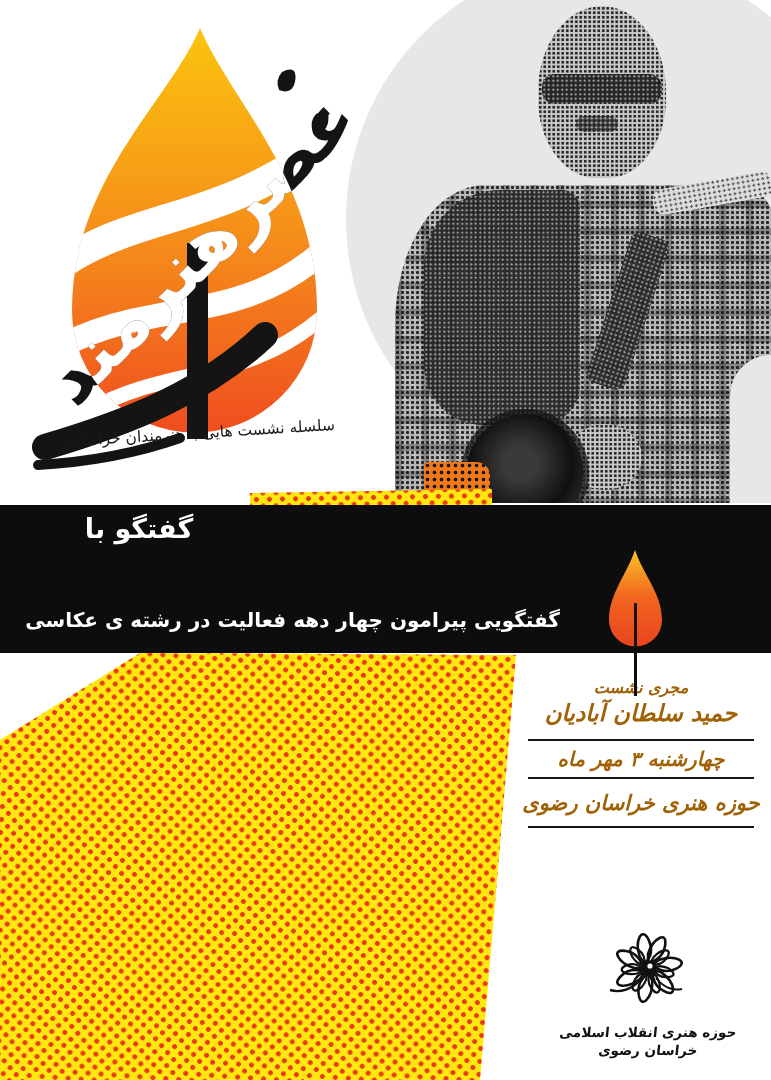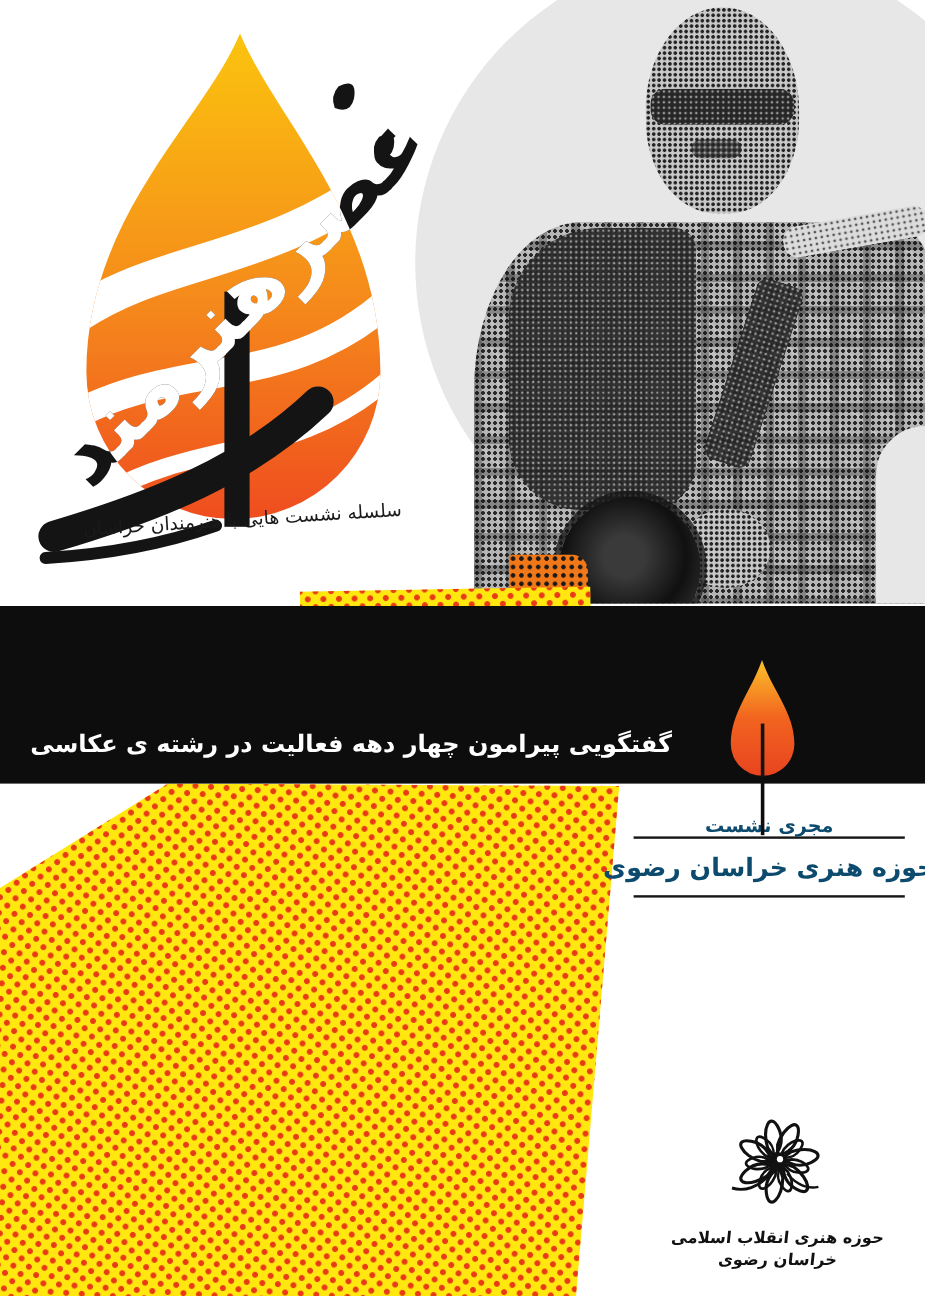--- a/index.html
+++ b/index.html
@@ -72,21 +72,21 @@
   .band{left:0; top:505px; width:771px; height:148px; background:#0D0D0D; z-index:5; color:#fff; direction:rtl;}
   .band .title{position:absolute; right:211px; left:40px; top:10px; text-align:center;
     font-size:48px; font-weight:bold; white-space:nowrap;}
   .band .subtitle{position:absolute; right:211px; left:30px; top:103px; text-align:center;
     font-size:20px; font-weight:bold; white-space:nowrap;}
   .band .lead{position:absolute; left:59px; width:160px; top:8px; text-align:center;
     font-size:27px; font-weight:bold; white-space:nowrap;}
   .flame{left:604px; top:548px; width:64px; height:150px; z-index:6;}
 
   
-  .info{left:528px; top:656px; width:226px; z-index:5; color:#0c4a6e; text-align:center; direction:rtl;}
+  .info{left:528px; top:656px; width:226px; z-index:5; color:#a16207; text-align:center; direction:rtl;font-style:italic;}
   .info .host-label{font-size:16px; font-weight:bold; padding-top:22px;}
   .info .host-name{font-size:23px; font-weight:bold; padding:3px 0 13px;}
   .info .row{border-top:2.5px solid #161616; font-weight:bold;
     display:flex; align-items:center; justify-content:center; white-space:nowrap;}
   .info .r1{height:36px; font-size:20px;}
   .info .r2{height:47px; font-size:21px;}
   .info .r3{height:47px; font-size:21px;}
   .info .r4{height:45px; font-size:19px;}
   .info .end-rule{border-top:2.5px solid #161616; height:0;}
 
@@ -153,39 +153,42 @@
   </div>
   <div class="abs tagline">سلسله نشست هایی با هنرمندان خراسان</div>
 
   <div class="abs yellow-shape">
     <div class="fill ht-yellow"></div>
   </div>
   <div class="abs sliver ht-yellow"></div>
 
   <div class="abs band">
     <div class="subtitle">گفتگویی پیرامون چهار دهه فعالیت در رشته ی عکاسی</div>
+    <div class="lead">گفتگو با</div>
   </div>
 
   <div class="abs flame">
     <svg width="64" height="150" viewBox="0 0 64 150">
       <defs>
         <linearGradient id="flameGrad" x1="0" y1="0" x2="0" y2="1">
           <stop offset="0" stop-color="#FBC22A"></stop>
           <stop offset="0.5" stop-color="#F2641F"></stop>
           <stop offset="1" stop-color="#E8441F"></stop>
         </linearGradient>
       </defs>
       <rect x="30" y="55" width="3" height="93" fill="#0D0D0D"></rect>
       <path d="M31 2 C40 28 58 46 58 72 A26.5 26.5 0 0 1 5 72 C5 46 22 28 31 2 Z" fill="url(#flameGrad)"></path>
       <rect x="30" y="55" width="3" height="45" fill="#141414"></rect>
     </svg>
   </div>
 
   <div class="abs info">
     <div class="host-label">مجری نشست</div>
+    <div class="host-name">حمید سلطان آبادیان</div>
+    <div class="row r1">چهارشنبه ۳ مهر ماه</div>
     <div class="row r3">حوزه هنری خراسان رضوی</div>
     <div class="end-rule"></div>
   </div>
 
   <div class="abs emblem">
     <svg width="124" height="96" viewBox="0 0 124 96">
       <defs>
         <path id="petalA" d="M0 -14 C5 -30 20 -38 17 -22 C15 -11 8 -7 0 -5 Z" fill="none" stroke="#111" stroke-width="2.6"></path>
         <path id="petalB" d="M0 -12 C3 -24 14 -30 12 -17 C11 -9 6 -6 0 -4 Z" fill="none" stroke="#111" stroke-width="2.2"></path>
       </defs>

